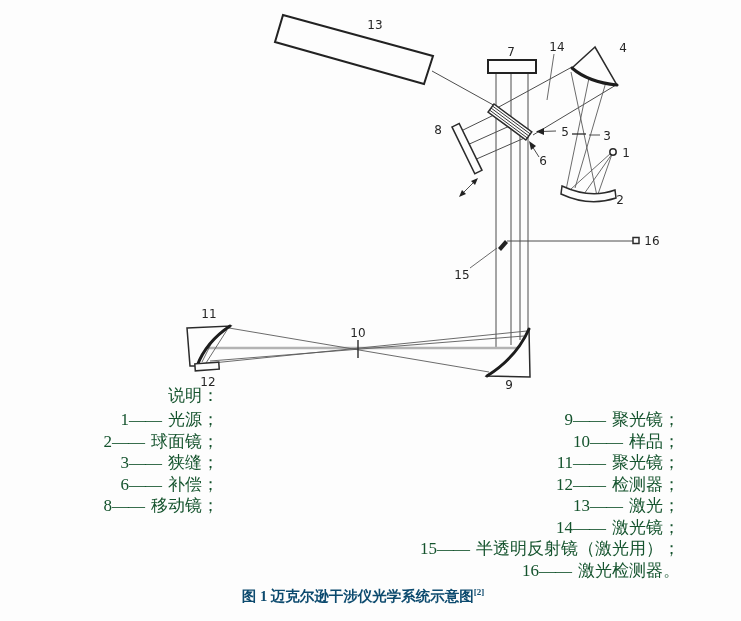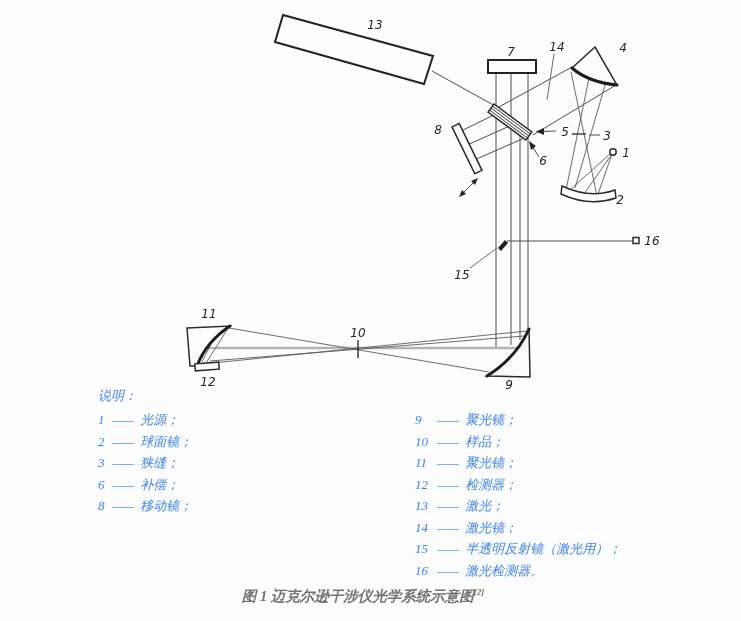--- a/index.html
+++ b/index.html
@@ -4,41 +4,41 @@
 <style>
   html,body{margin:0;padding:0;}
   body{
     width:741px;height:621px;
     background:#fdfdfd;
     font-family:"Liberation Serif","DejaVu Serif",serif;
     color:#2a2a2a;
     position:relative;
     overflow:hidden;
   }
-  #stage{position:relative;width:620px;height:621px;font-style:italic;}
+  #stage{position:relative;width:620px;height:621px;}
   svg{position:absolute;left:0;top:0;}
   .beam{stroke:#4d4d4d;stroke-width:1;fill:none;}
   .beam-thin{stroke:#5a5a5a;stroke-width:0.9;fill:none;}
   .axis{stroke:#b3b3b3;stroke-width:2.4;fill:none;}
   .comp{fill:#fdfdfd;stroke:#222;stroke-width:2;}
   .comp-thin{fill:#fdfdfd;stroke:#2b2b2b;stroke-width:1.5;}
   .face{fill:none;stroke:#1d1d1d;stroke-width:3;stroke-linecap:round;}
   .hatch{stroke:#333;stroke-width:0.9;fill:none;}
   .marker{fill:#222;stroke:none;}
   .num{font-family:"DejaVu Sans","Liberation Sans",sans-serif;font-size:12px;fill:#262626;}
-  .legend-col{position:absolute;font-size:13px;line-height:21.5px;color:#3b82f6;}
+  .legend-col{position:absolute;font-size:17px;line-height:21.5px;color:#14532d;text-align:right;}
   .legend-title{height:24px;}
   .legend-row{height:21.5px;white-space:nowrap;}
   .legend-num{display:inline-block;min-width:14px;}
   .legend-col.right .legend-num{min-width:22px;}
   .legend-dash{display:inline-block;letter-spacing:-1px;margin-right:7px;}
   .legend-spacer{height:24px;}
   #caption{
     position:absolute;left:0;top:587px;width:726px;
-    text-align:center;font-weight:bold;font-size:14.5px;color:#737373;
+    text-align:center;font-weight:bold;font-size:14.5px;color:#0c4a6e;
   }
   #caption sup{font-size:9px;font-weight:bold;}
 </style>
 </head>
 <body>
 
 <div id="stage">
 
   <svg width="741" height="621" viewBox="0 0 741 621">
 

